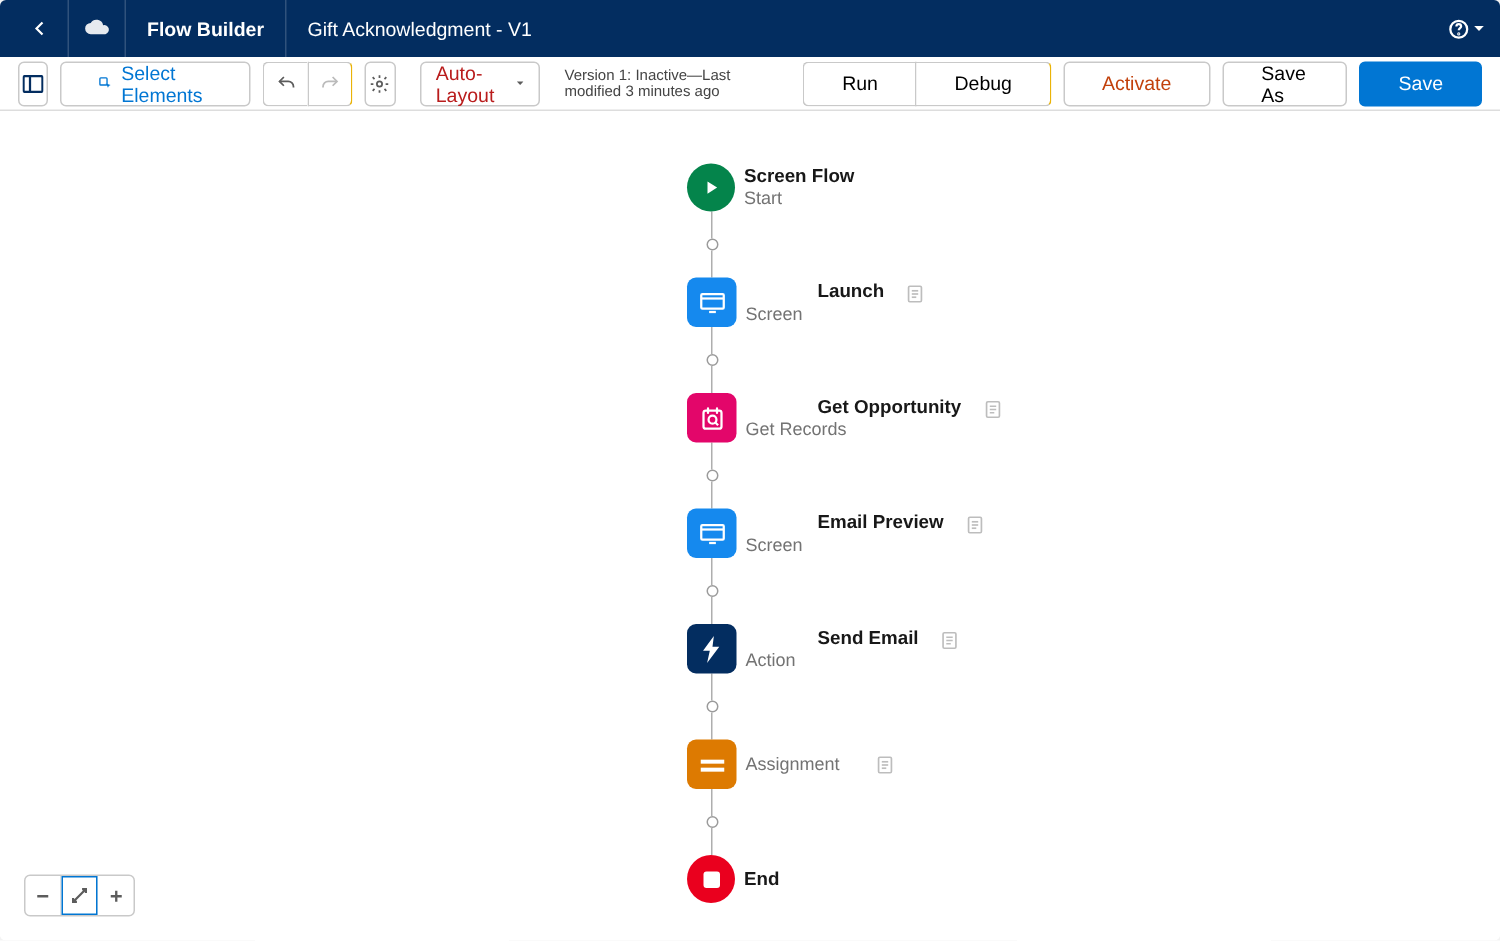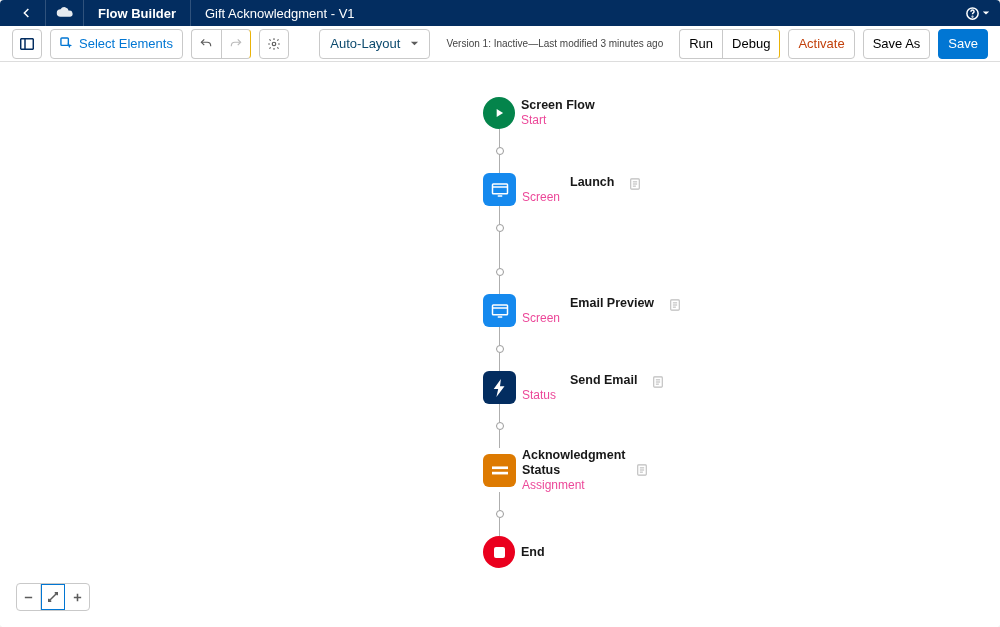--- a/index.html
+++ b/index.html
@@ -1,52 +1,52 @@
 <!DOCTYPE html>
 <html><head>
 <meta charset="utf-8">
 <style>
   * { box-sizing: border-box; margin: 0; padding: 0; }
   body { font-family: -apple-system, BlinkMacSystemFont, "Segoe UI", Arial, sans-serif; font-size: 13px; background: #f3f3f3; }
   .app { width: 1000px; height: 627px; border-radius: 4px; overflow: hidden; background: #fff; display: flex; flex-direction: column; position: relative; }
 
   
-  .header { background: #032d60; height: 26px; display: flex; align-items: center; color: #fff; padding: 0 8px; }
+  .header { background: #032d60; height: 38px; display: flex; align-items: center; color: #fff; padding: 0 8px; }
   .hdr-btn { width: 38px; height: 38px; display:flex; align-items:center; justify-content:center; cursor:pointer; border-right:1px solid rgba(255,255,255,0.18);}
   .hdr-title { font-weight:600; padding:0 14px; height:100%; display:flex; align-items:center; border-right:1px solid rgba(255,255,255,0.18);}
   .hdr-sub { padding:0 14px; font-weight:500; }
   .hdr-spacer { flex:1; }
   .hdr-help { width:30px; display:flex; align-items:center; justify-content:center; cursor:pointer; gap:2px;}
 
   
   .toolbar { height:36px; border-bottom:1px solid #ddd; display:flex; align-items:center; padding:0 12px; gap:8px; background:#fff;}
-  .btn { border:1px solid #c9c9c9; border-radius:4px; background:#fff; height:30px; display:flex; align-items:center; justify-content:center; cursor:pointer; padding:0 9px; color:#032d60; font-size:13px; gap:6px;}
+  .btn { border:1px solid #c9c9c9; border-radius:4px; background:#fff; height:30px; display:flex; align-items:center; justify-content:center; cursor:pointer; padding:0 25px; color:#032d60; font-size:13px; gap:6px;}
   .btn.icon-only { width:30px; padding:0; }
   .btn.sel { color:#0176d3; border-color:#c9c9c9; }
   .btn-group { display:flex; }
   .btn-group .btn { border-radius:0; border-right:none; }
   .btn-group .btn:first-child { border-top-left-radius:4px; border-bottom-left-radius:4px;}
   .btn-group .btn:last-child { border-top-right-radius:4px; border-bottom-right-radius:4px; border-right:1px solid #eab308;}
   .btn.disabled { color:#c2410c; cursor:default;}
-  .layout-dd { border:1px solid #c9c9c9; border-radius:4px; height:30px; display:flex; align-items:center; padding:0 10px; cursor:pointer; gap:10px; color:#0c4a6e;}
+  .layout-dd { border:1px solid #c9c9c9; border-radius:4px; height:30px; display:flex; align-items:center; padding:0 10px; cursor:pointer; gap:10px; color:#b91c1c;}
   .status-text { color:#444; font-size:10px; margin:0 8px;}
   .btn.primary { background:#0176d3; color:#fff; border-color:#0176d3;}
   .btn.plain { color:#000000; }
 
   
   .canvas { flex:1; position:relative; overflow:hidden; background:#fff; }
-  .flow { position:absolute; left:483px; top:35px; }
+  .flow { position:absolute; left:458px; top:35px; }
   .node-row { display:flex; align-items:center; gap:6px; position:relative; }
   .icon-box { width:33px; height:33px; border-radius:6px; display:flex; align-items:center; justify-content:center; flex-shrink:0; cursor:pointer; }
   .start-circle { width:32px; height:32px; border-radius:50%; background:#04844b; display:flex; align-items:center; justify-content:center; cursor:pointer;}
   .end-circle { width:32px; height:32px; border-radius:50%; background:#ea001e; display:flex; align-items:center; justify-content:center; cursor:pointer;}
   .labels { display:flex; flex-direction:column; line-height:1.2; }
   .title-row { display:flex; align-items:flex-end; gap:15px;margin-left:48px; }
   .node-title { font-weight:600; color:#181818; font-size:12.5px;}
-  .node-sub { color:#ec4899; font-size:12px;}
+  .node-sub { color:#737373; font-size:12px;}
   .template-icon { width:12px; height:12px; opacity:0.55;}
   .connector { width:1px; height:18px; background:#aeaeae; margin-left:16px; }
   .dot { width:8px; height:8px; border:1px solid #9b9b9b; background:#fff; border-radius:50%; margin-left:12.5px; cursor:pointer;}
 
   .c-blue { background:#1589ee; }
   .c-pink { background:#e3066a; }
   .c-navy { background:#032d60; }
   .c-orange { background:#dd7a01; }
 
   
@@ -178,20 +178,42 @@
                 <line x1="3.5" y1="9.5" x2="7" y2="9.5"></line>
               </svg>
           </div>
           <div class="node-sub">Screen</div>
         </div>
       </div>
       <div class="connector"></div>
       <div class="dot"></div>
       <div class="connector"></div>
 
+      <div class="node-row">
+        <div class="icon-box c-pink">
+          <svg width="18" height="18" viewBox="0 0 24 24" fill="none" stroke="#fff" stroke-width="2">
+              <rect x="4" y="5" width="16" height="16" rx="2"></rect>
+              <path d="M8 3v4M16 3v4" stroke-linecap="round"></path>
+              <circle cx="12" cy="13" r="3.5"></circle>
+              <line x1="14.5" y1="15.5" x2="17" y2="18"></line>
+            </svg>
+        </div>
+        <div class="labels">
+          <div class="title-row">
+            <div class="node-title">Get Opportunity</div>
+            <svg class="template-icon" viewBox="0 0 12 14" fill="none" stroke="#888" stroke-width="1.3">
+                <rect x="1" y="1" width="10" height="12" rx="1"></rect>
+                <line x1="3.5" y1="4.5" x2="8.5" y2="4.5"></line>
+                <line x1="3.5" y1="7" x2="8.5" y2="7"></line>
+                <line x1="3.5" y1="9.5" x2="7" y2="9.5"></line>
+              </svg>
+          </div>
+          <div class="node-sub">Get Records</div>
+        </div>
+      </div>
       <div class="connector"></div>
       <div class="dot"></div>
       <div class="connector"></div>
 
       <div class="node-row">
         <div class="icon-box c-blue">
           <svg width="18" height="16" viewBox="0 0 24 20" fill="none" stroke="#fff" stroke-width="2">
               <rect x="2" y="2" width="20" height="13" rx="1" fill="none"></rect>
               <line x1="2" y1="6" x2="22" y2="6"></line>
               <line x1="9" y1="18" x2="15" y2="18"></line>
@@ -223,36 +245,35 @@
         <div class="labels">
           <div class="title-row">
             <div class="node-title">Send Email</div>
             <svg class="template-icon" viewBox="0 0 12 14" fill="none" stroke="#888" stroke-width="1.3">
                 <rect x="1" y="1" width="10" height="12" rx="1"></rect>
                 <line x1="3.5" y1="4.5" x2="8.5" y2="4.5"></line>
                 <line x1="3.5" y1="7" x2="8.5" y2="7"></line>
                 <line x1="3.5" y1="9.5" x2="7" y2="9.5"></line>
               </svg>
           </div>
-          <div class="node-sub">Status</div>
+          <div class="node-sub">Action</div>
         </div>
       </div>
       <div class="connector"></div>
       <div class="dot"></div>
       <div class="connector"></div>
 
       <div class="node-row">
         <div class="icon-box c-orange">
           <svg width="16" height="12" viewBox="0 0 18 12" fill="#fff">
               <rect y="2" width="18" height="3"></rect>
               <rect y="8" width="18" height="3"></rect>
             </svg>
         </div>
         <div class="labels" style="max-width:90px;">
-          <div class="node-title">Acknowledgment Status</div>
           <div class="node-sub">Assignment</div>
         </div>
         <svg class="template-icon" style="margin-left:18px;" viewBox="0 0 12 14" fill="none" stroke="#888" stroke-width="1.3">
             <rect x="1" y="1" width="10" height="12" rx="1"></rect>
             <line x1="3.5" y1="4.5" x2="8.5" y2="4.5"></line>
             <line x1="3.5" y1="7" x2="8.5" y2="7"></line>
             <line x1="3.5" y1="9.5" x2="7" y2="9.5"></line>
           </svg>
       </div>
       <div class="connector"></div>

